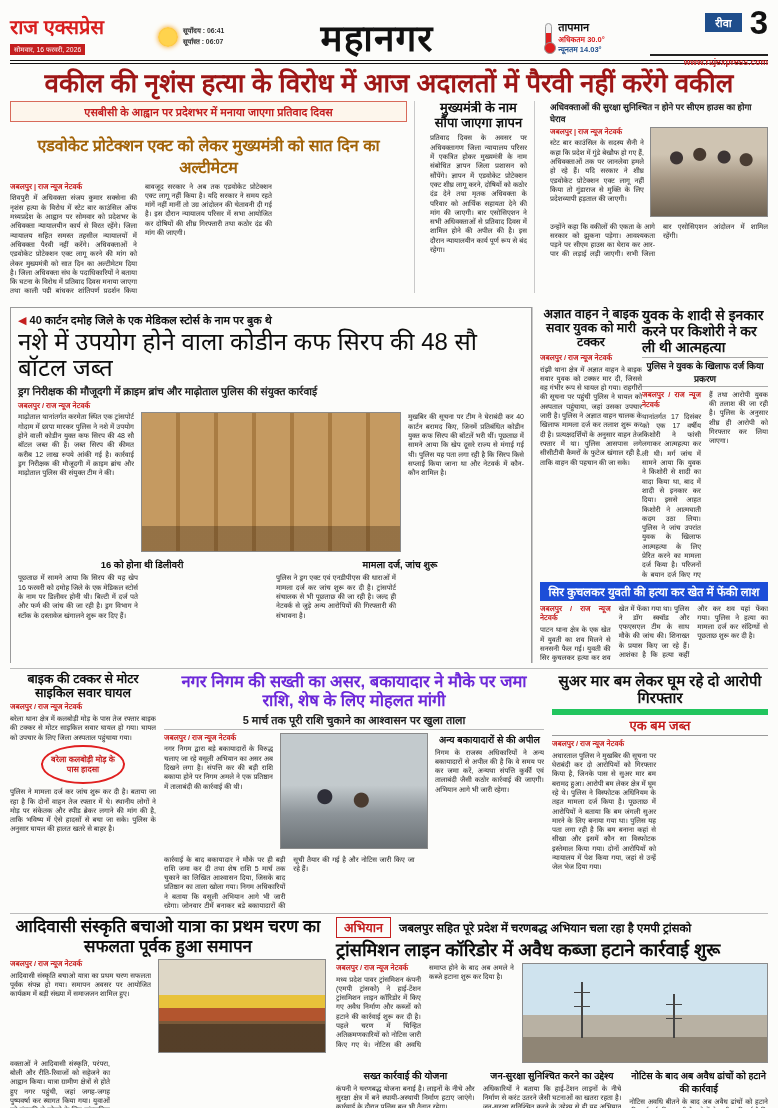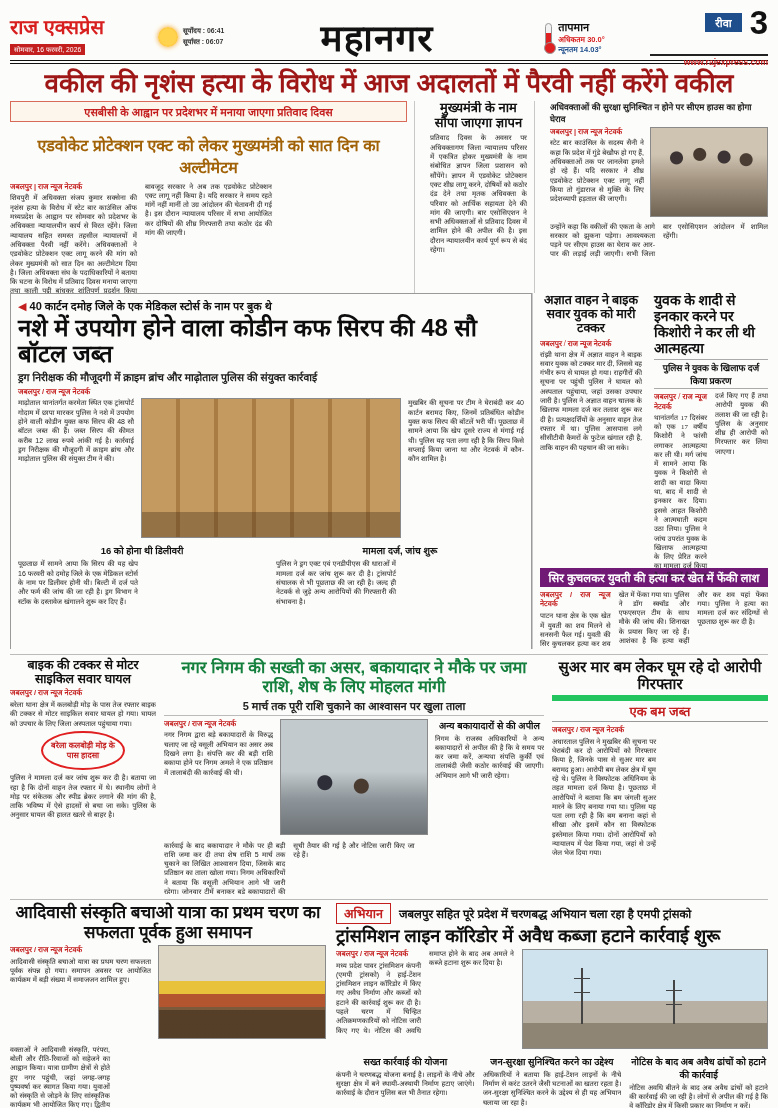--- a/index.html
+++ b/index.html
@@ -53,44 +53,44 @@
   .gj-row { display:flex; gap:6px; height:92px; }
   .gj-photo { width:118px; height:90px; background:
       radial-gradient(circle at 22% 34%, #3c3434 0 6px, transparent 7px),
       radial-gradient(circle at 42% 30%, #46392f 0 6px, transparent 7px),
       radial-gradient(circle at 63% 33%, #3c3434 0 6px, transparent 7px),
       radial-gradient(circle at 82% 36%, #4a3d33 0 6px, transparent 7px),
       linear-gradient(180deg,#cfc4b2 0 30%,#a39481 60%,#6f6353 100%); }
   .gj-body2 { height:46px; margin-top:3px; }
 
   
-  .mid-band { display:grid; grid-template-columns:522px 1fr; height:356px; margin-top:0; }
+  .mid-band { display:grid; grid-template-columns:522px 1fr; height:356px; margin-top:14px; }
   .codeine-box { border:1px solid #9a9a9a; padding:4px 7px; }
   .codeine-kicker { font-size:11px; font-weight:900; color:#111; }
   .codeine-kicker .arrow { color:#c41f1f; }
-  .codeine-head { font-size:24px; font-weight:700; color:#0d0d0d; line-height:1.12; margin:2px 0; }
+  .codeine-head { font-size:24px; font-weight:400; color:#0d0d0d; line-height:1.12; margin:2px 0; }
   .codeine-sub { font-size:10.5px; font-weight:900; color:#222; margin-bottom:2px; }
   .codeine-top { display:grid; grid-template-columns:116px 1fr 116px; gap:7px; height:142px; margin-top:2px; }
   .codeine-photo { height:140px; background:
       linear-gradient(0deg, rgba(60,40,20,.35) 0 18%, transparent 18%),
       repeating-linear-gradient(90deg,#c59a61 0 34px,#a97c43 34px 38px),
       repeating-linear-gradient(0deg,#c59a61 0 26px,#8f6936 26px 29px); }
   .codeine-bottom { display:grid; grid-template-columns:1fr 1fr; gap:10px; height:92px; margin-top:4px; }
   .mid-right { padding-left:7px; border-left:1px solid #c9c9c9; }
-  .mid-right-top { display:grid; grid-template-columns:102px 1fr; gap:12px; height:272px;font-family:Liberation Serif, serif; }
+  .mid-right-top { display:grid; grid-template-columns:102px 1fr; gap:0; height:272px; }
   .acc-head { font-size:12.5px; font-weight:900; line-height:1.15; text-align:center; color:#111; margin-bottom:3px; }
   .sui-head { font-size:14px; font-weight:900; line-height:1.15; color:#111; margin-bottom:2px; }
-  .murder-bar { background:#701a75; color:#fff; font-weight:900; font-size:11.5px; text-align:center; padding:2px 4px; margin:3px 0; }
+  .murder-bar { background:#1d4ed8; color:#fff; font-weight:900; font-size:11.5px; text-align:center; padding:2px 4px; margin:3px 0; }
   .murder-body { height:62px; }
 
   
   .low-band { display:grid; grid-template-columns:146px 1fr 216px; gap:8px; height:240px; margin-top:5px; border-top:1px solid #bbb; padding-top:3px; }
   .bike-head { font-size:12.5px; font-weight:900; line-height:1.15; text-align:center; color:#111; margin-bottom:2px; }
   .circle-note { display:block; width:84px; margin:3px auto; border:2px solid #e02020; border-radius:50%; color:#c41f1f; font-weight:900; font-size:8px; text-align:center; padding:8px 6px; line-height:1.2; }
-  .nigam-head { font-size:16.5px; font-weight:900; line-height:1.15; text-align:center; color:#15803d; }
+  .nigam-head { font-size:16.5px; font-weight:900; line-height:1.15; text-align:center; color:#6d28d9; }
   .nigam-sub { font-size:11px; font-weight:900; text-align:center; color:#222; margin:2px 0 3px; border-bottom:1px solid #bbb; padding-bottom:2px; }
   .nigam-mid { display:grid; grid-template-columns:1fr 148px 1fr; gap:7px; height:118px; }
   .nigam-photo { height:116px; background:
       radial-gradient(circle at 30% 55%, #2e2e38 0 7px, transparent 8px),
       radial-gradient(circle at 55% 58%, #4a3b30 0 7px, transparent 8px),
       linear-gradient(180deg,#c3cacd 0 45%,#8d9499 70%,#6c7276 100%); }
   .nigam-bottom { height:58px; margin-top:4px; }
   .boar-head { font-size:15px; font-weight:900; line-height:1.18; text-align:center; color:#111; }
   .boar-body { height:178px; }
 

